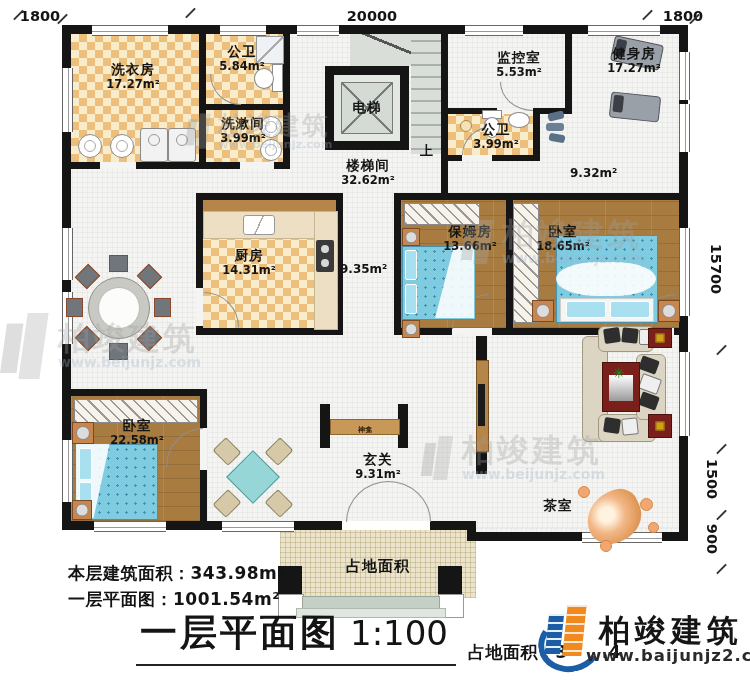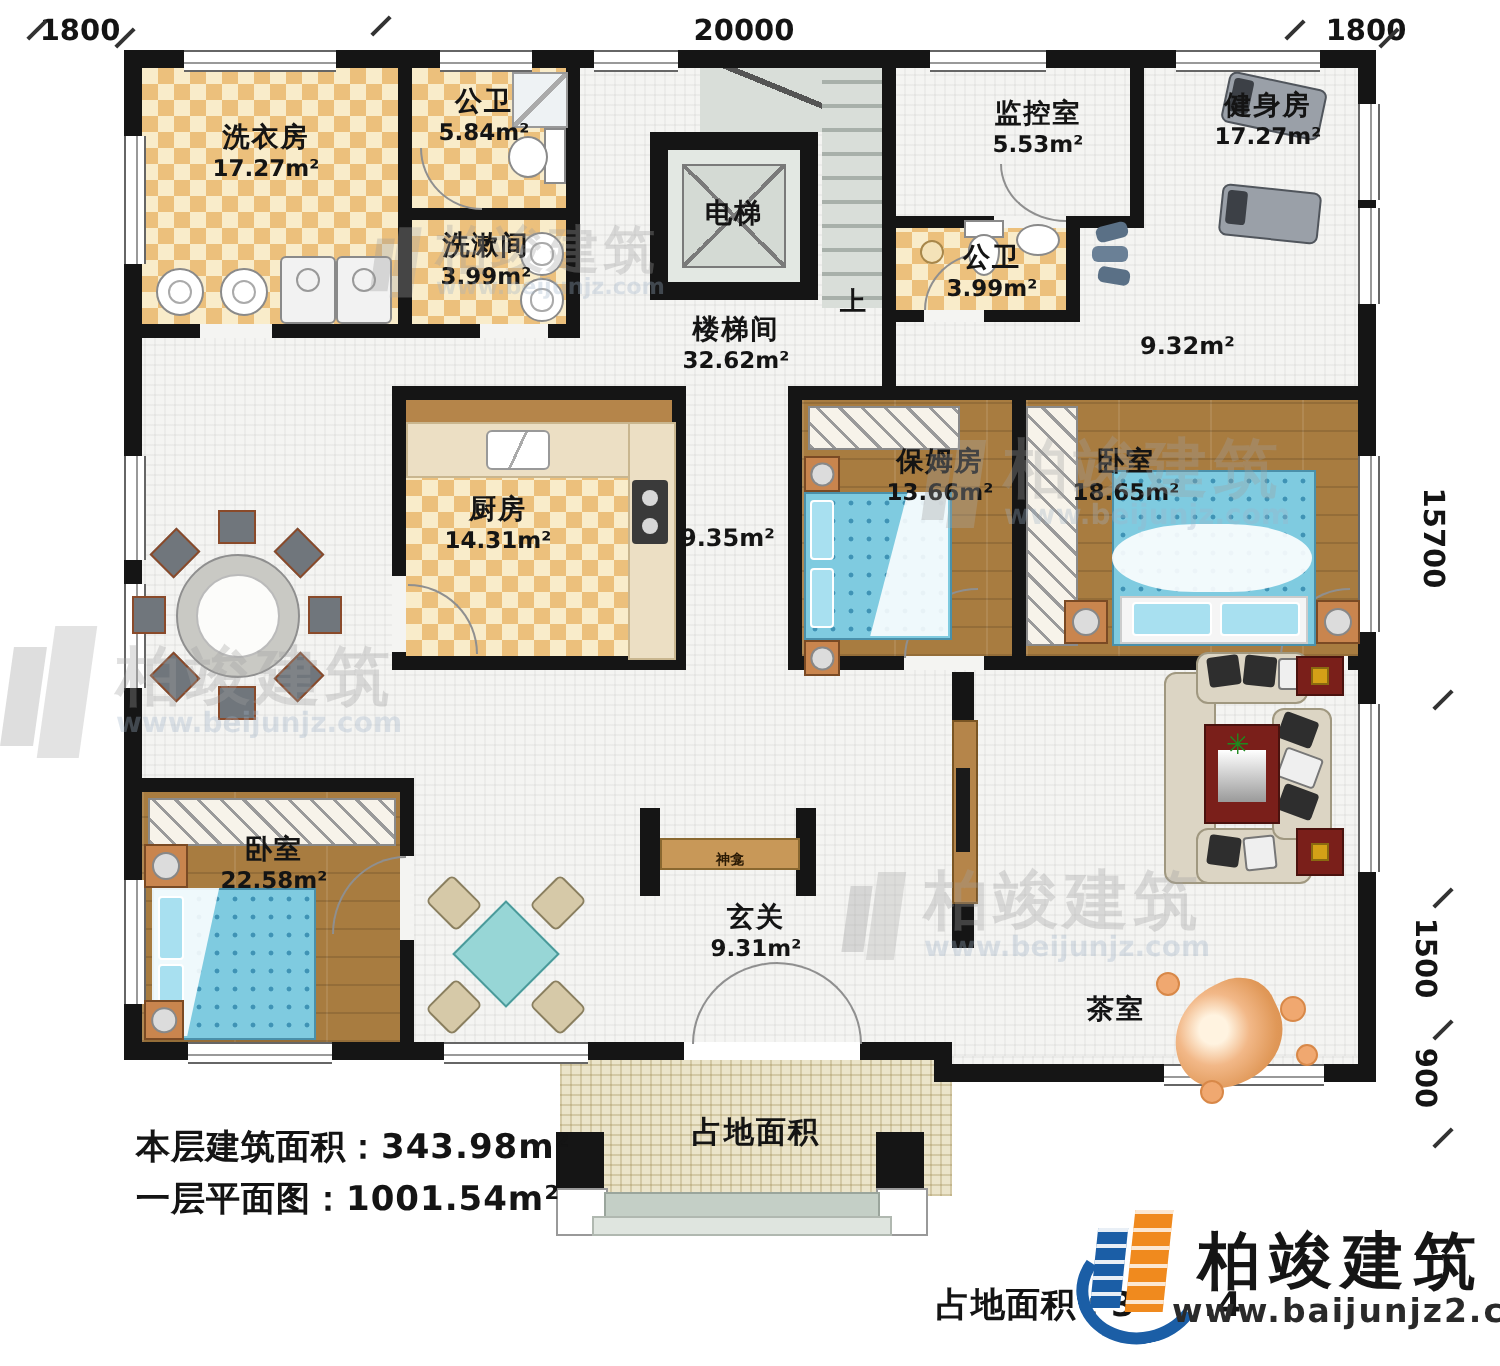--- a/index.html
+++ b/index.html
@@ -408,20 +408,23 @@
          <div class="wm-url">www.beijunjz.com</div>
       </div>
   </div>
 
   <div class="farea" style="left:68px;top:562px">
     <span>本层建筑面积：</span><span>343.98m²</span>
   </div>
   <div class="farea" style="left:68px;top:588px">
     <span>一层平面图：</span><span>1001.54m²</span>
   </div>
+  <div class="ftitle">
+    <span class="t1">一层平面图</span><span class="t2">1:100</span>
+  </div>
   <div class="farea" style="left:468px;top:641px">
     <span>占地面积：</span><span>3</span><span class="gapsp"></span><span>.4</span>
   </div>
   <div class="logo-icon">
     <div class="li-swoosh"></div>
     <div class="li-blue"></div>
     <div class="li-orange"></div>
   </div>
   <div class="logo-name">柏竣建筑</div>
   <div class="logo-url">www.baijunjz2.com</div>

